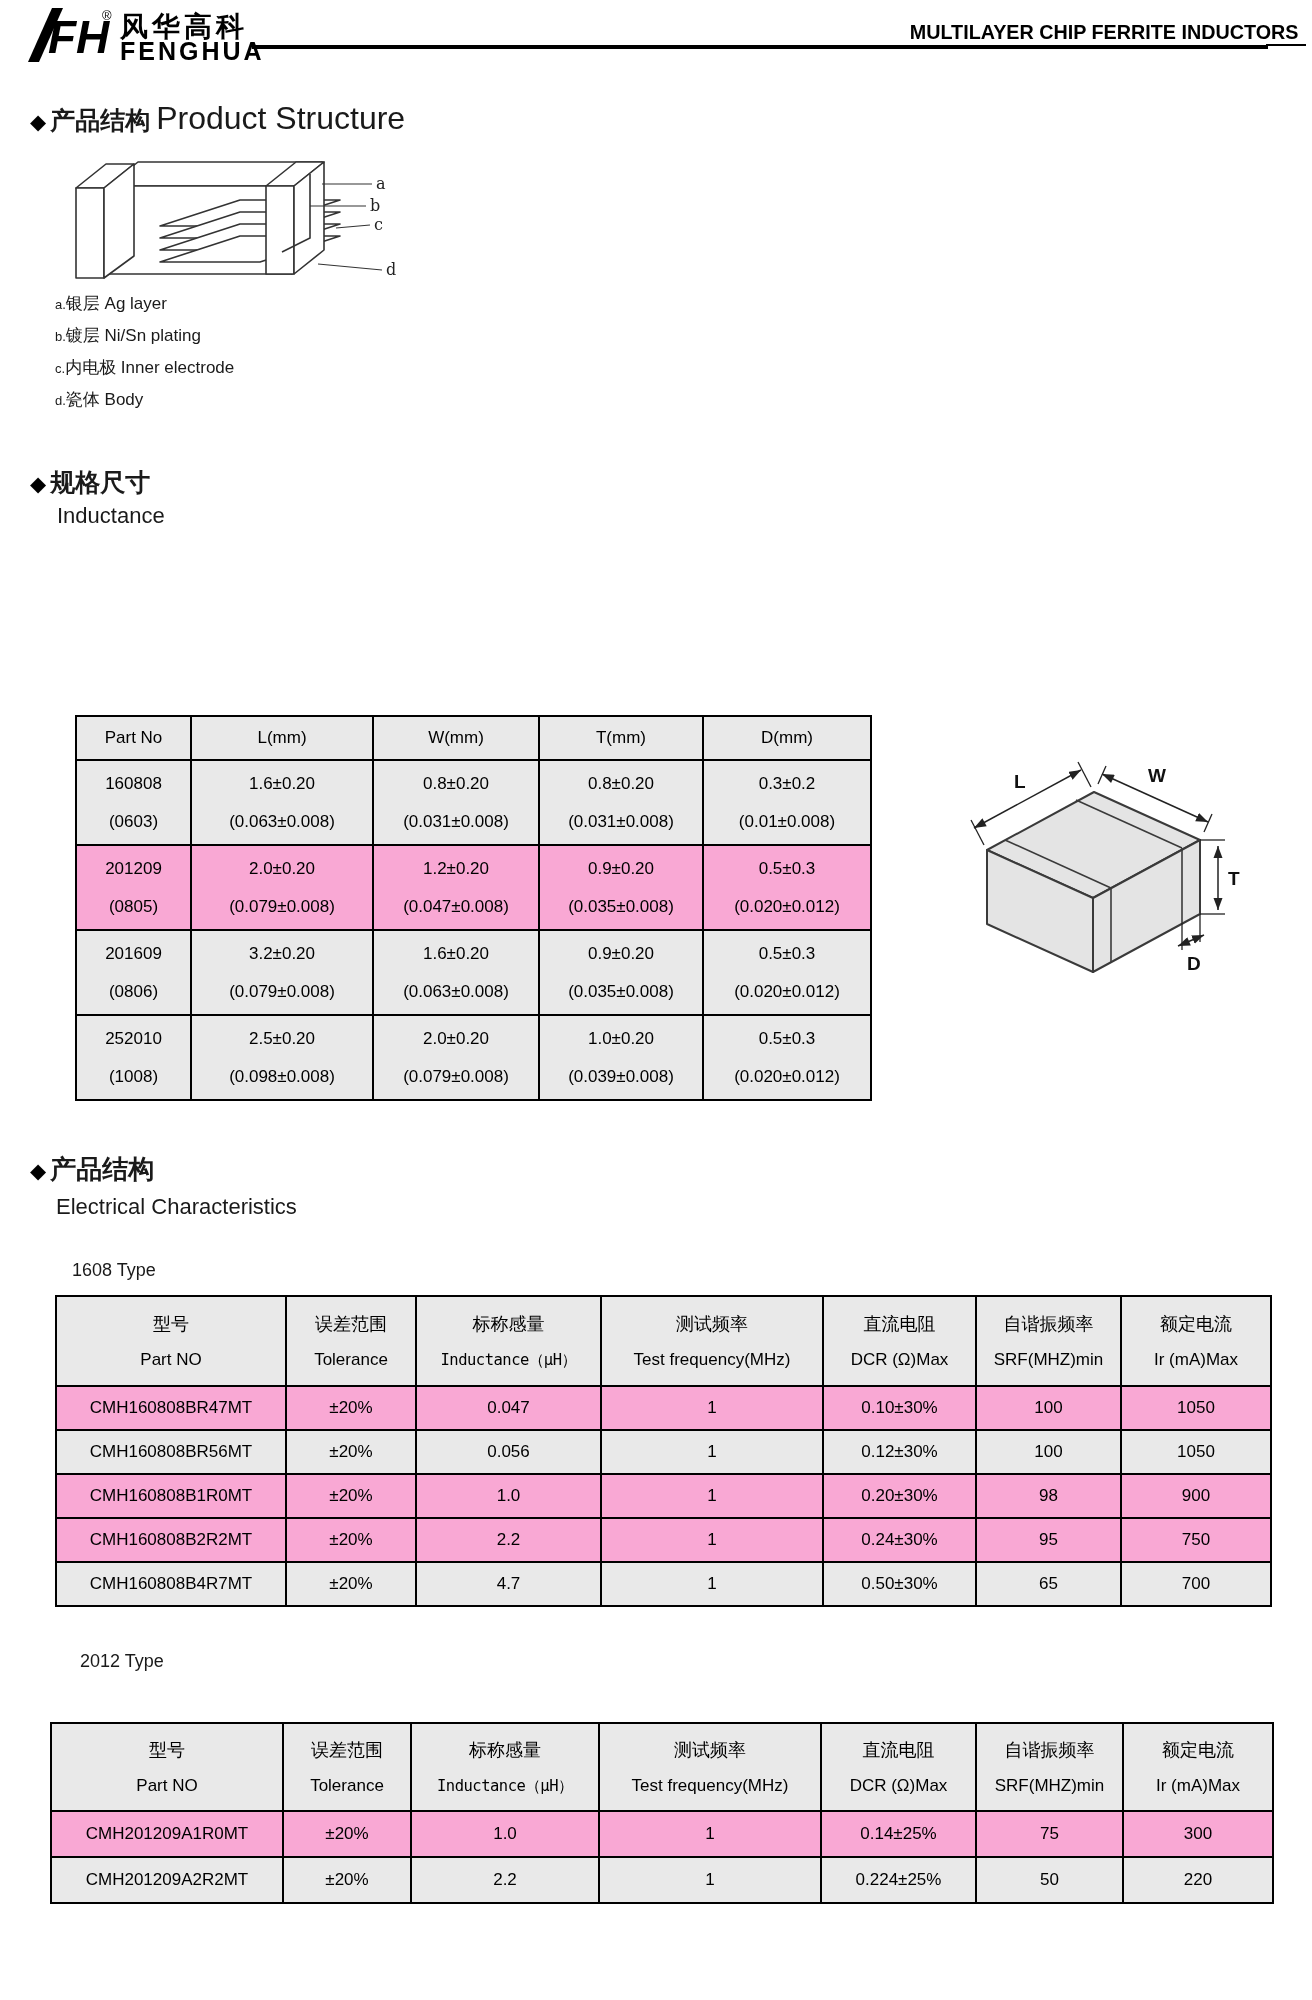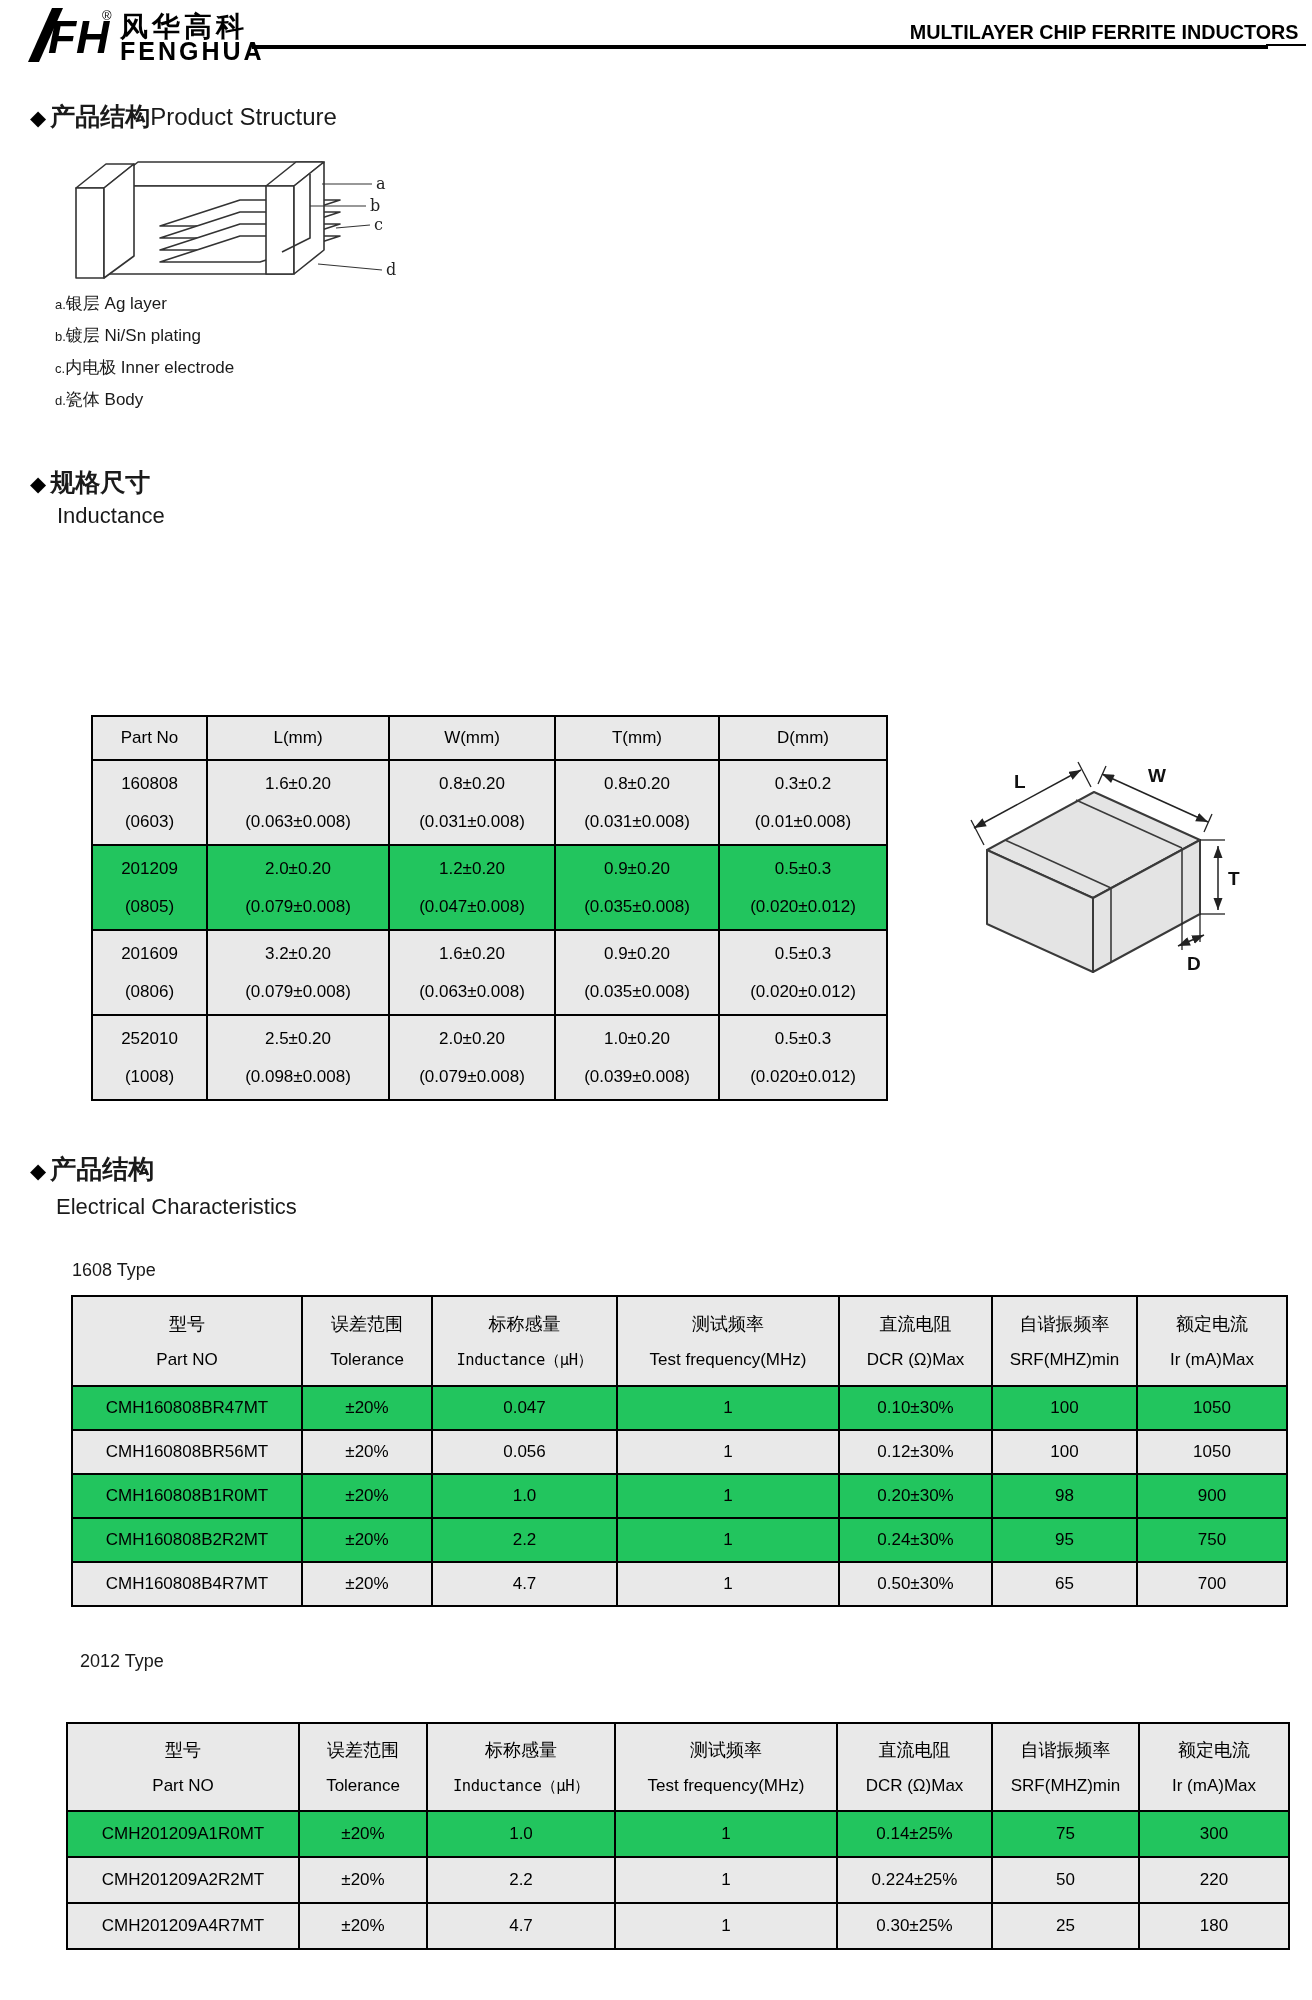--- a/index.html
+++ b/index.html
@@ -13,31 +13,31 @@
   .doc-title{position:absolute;right:14px;top:20px;font-size:21px;font-weight:bold;color:#000;
              transform:scaleX(0.94);transform-origin:right center;white-space:nowrap;}
   .rule1{position:absolute;left:252px;top:45px;width:1016px;height:4px;background:#000;}
   .rule2{position:absolute;left:1266px;top:44px;width:40px;height:2px;background:#000;}
 
   
   .sec-heading{position:absolute;white-space:nowrap;color:#1a1a1a;}
   .sec-heading .diamond{font-size:21px;margin-right:4px;color:#000;}
   .cn-strong{font-weight:600;font-size:25px;}
   .cn-bold{font-weight:700;font-size:26px;}
-  .en-part{font-size:24px;font-weight:400;}
+  .en-part{font-size:32px;font-weight:400;margin-left:6px;}
   .sub-en{position:absolute;font-size:22px;color:#1a1a1a;}
   .type-label{position:absolute;font-size:18px;color:#1a1a1a;}
 
   
   .ps-item{position:absolute;left:55px;white-space:nowrap;}
   .ps-key{font-size:13px;color:#1a1a1a;}
   .ps-label{font-size:17px;color:#1a1a1a;}
 
   
-  table.data-table{position:absolute;border-collapse:collapse;table-layout:fixed;background:#22c55e;margin-left:16px;}
+  table.data-table{position:absolute;border-collapse:collapse;table-layout:fixed;background:#f9a8d4;}
   .data-table th,.data-table td{border:2px solid #000;text-align:center;vertical-align:middle;
       padding:0;font-weight:normal;color:#000;overflow:hidden;}
   .data-table thead th{background:#e9e9e9;}
   tr.shaded td{background:#e9e9e9;}
   .dim-h{font-size:17px;}
   .cell-l1{font-size:17px;margin-bottom:18px;}
   .cell-l2{font-size:17px;}
   .h-cn{font-size:18px;margin:8px 0 14px;}
   .h-en{font-size:17px;margin-bottom:8px;}
   .h-en.mono{font-family:"DejaVu Sans Mono",monospace;font-size:15.5px;letter-spacing:-0.5px;}
@@ -428,25 +428,16 @@
         </tr>
         <tr class="shaded">
           <td style="height:44px" class="e-cell">CMH201209A2R2MT</td>
           <td style="height:44px" class="e-cell">±20%</td>
           <td style="height:44px" class="e-cell">2.2</td>
           <td style="height:44px" class="e-cell">1</td>
           <td style="height:44px" class="e-cell">0.224±25%</td>
           <td style="height:44px" class="e-cell">50</td>
           <td style="height:44px" class="e-cell">220</td>
         </tr>
-        <tr class="shaded">
-          <td style="height:44px" class="e-cell">CMH201209A4R7MT</td>
-          <td style="height:44px" class="e-cell">±20%</td>
-          <td style="height:44px" class="e-cell">4.7</td>
-          <td style="height:44px" class="e-cell">1</td>
-          <td style="height:44px" class="e-cell">0.30±25%</td>
-          <td style="height:44px" class="e-cell">25</td>
-          <td style="height:44px" class="e-cell">180</td>
-        </tr>
       </tbody>
     </table>
 
 </div>
 
 </body></html>

